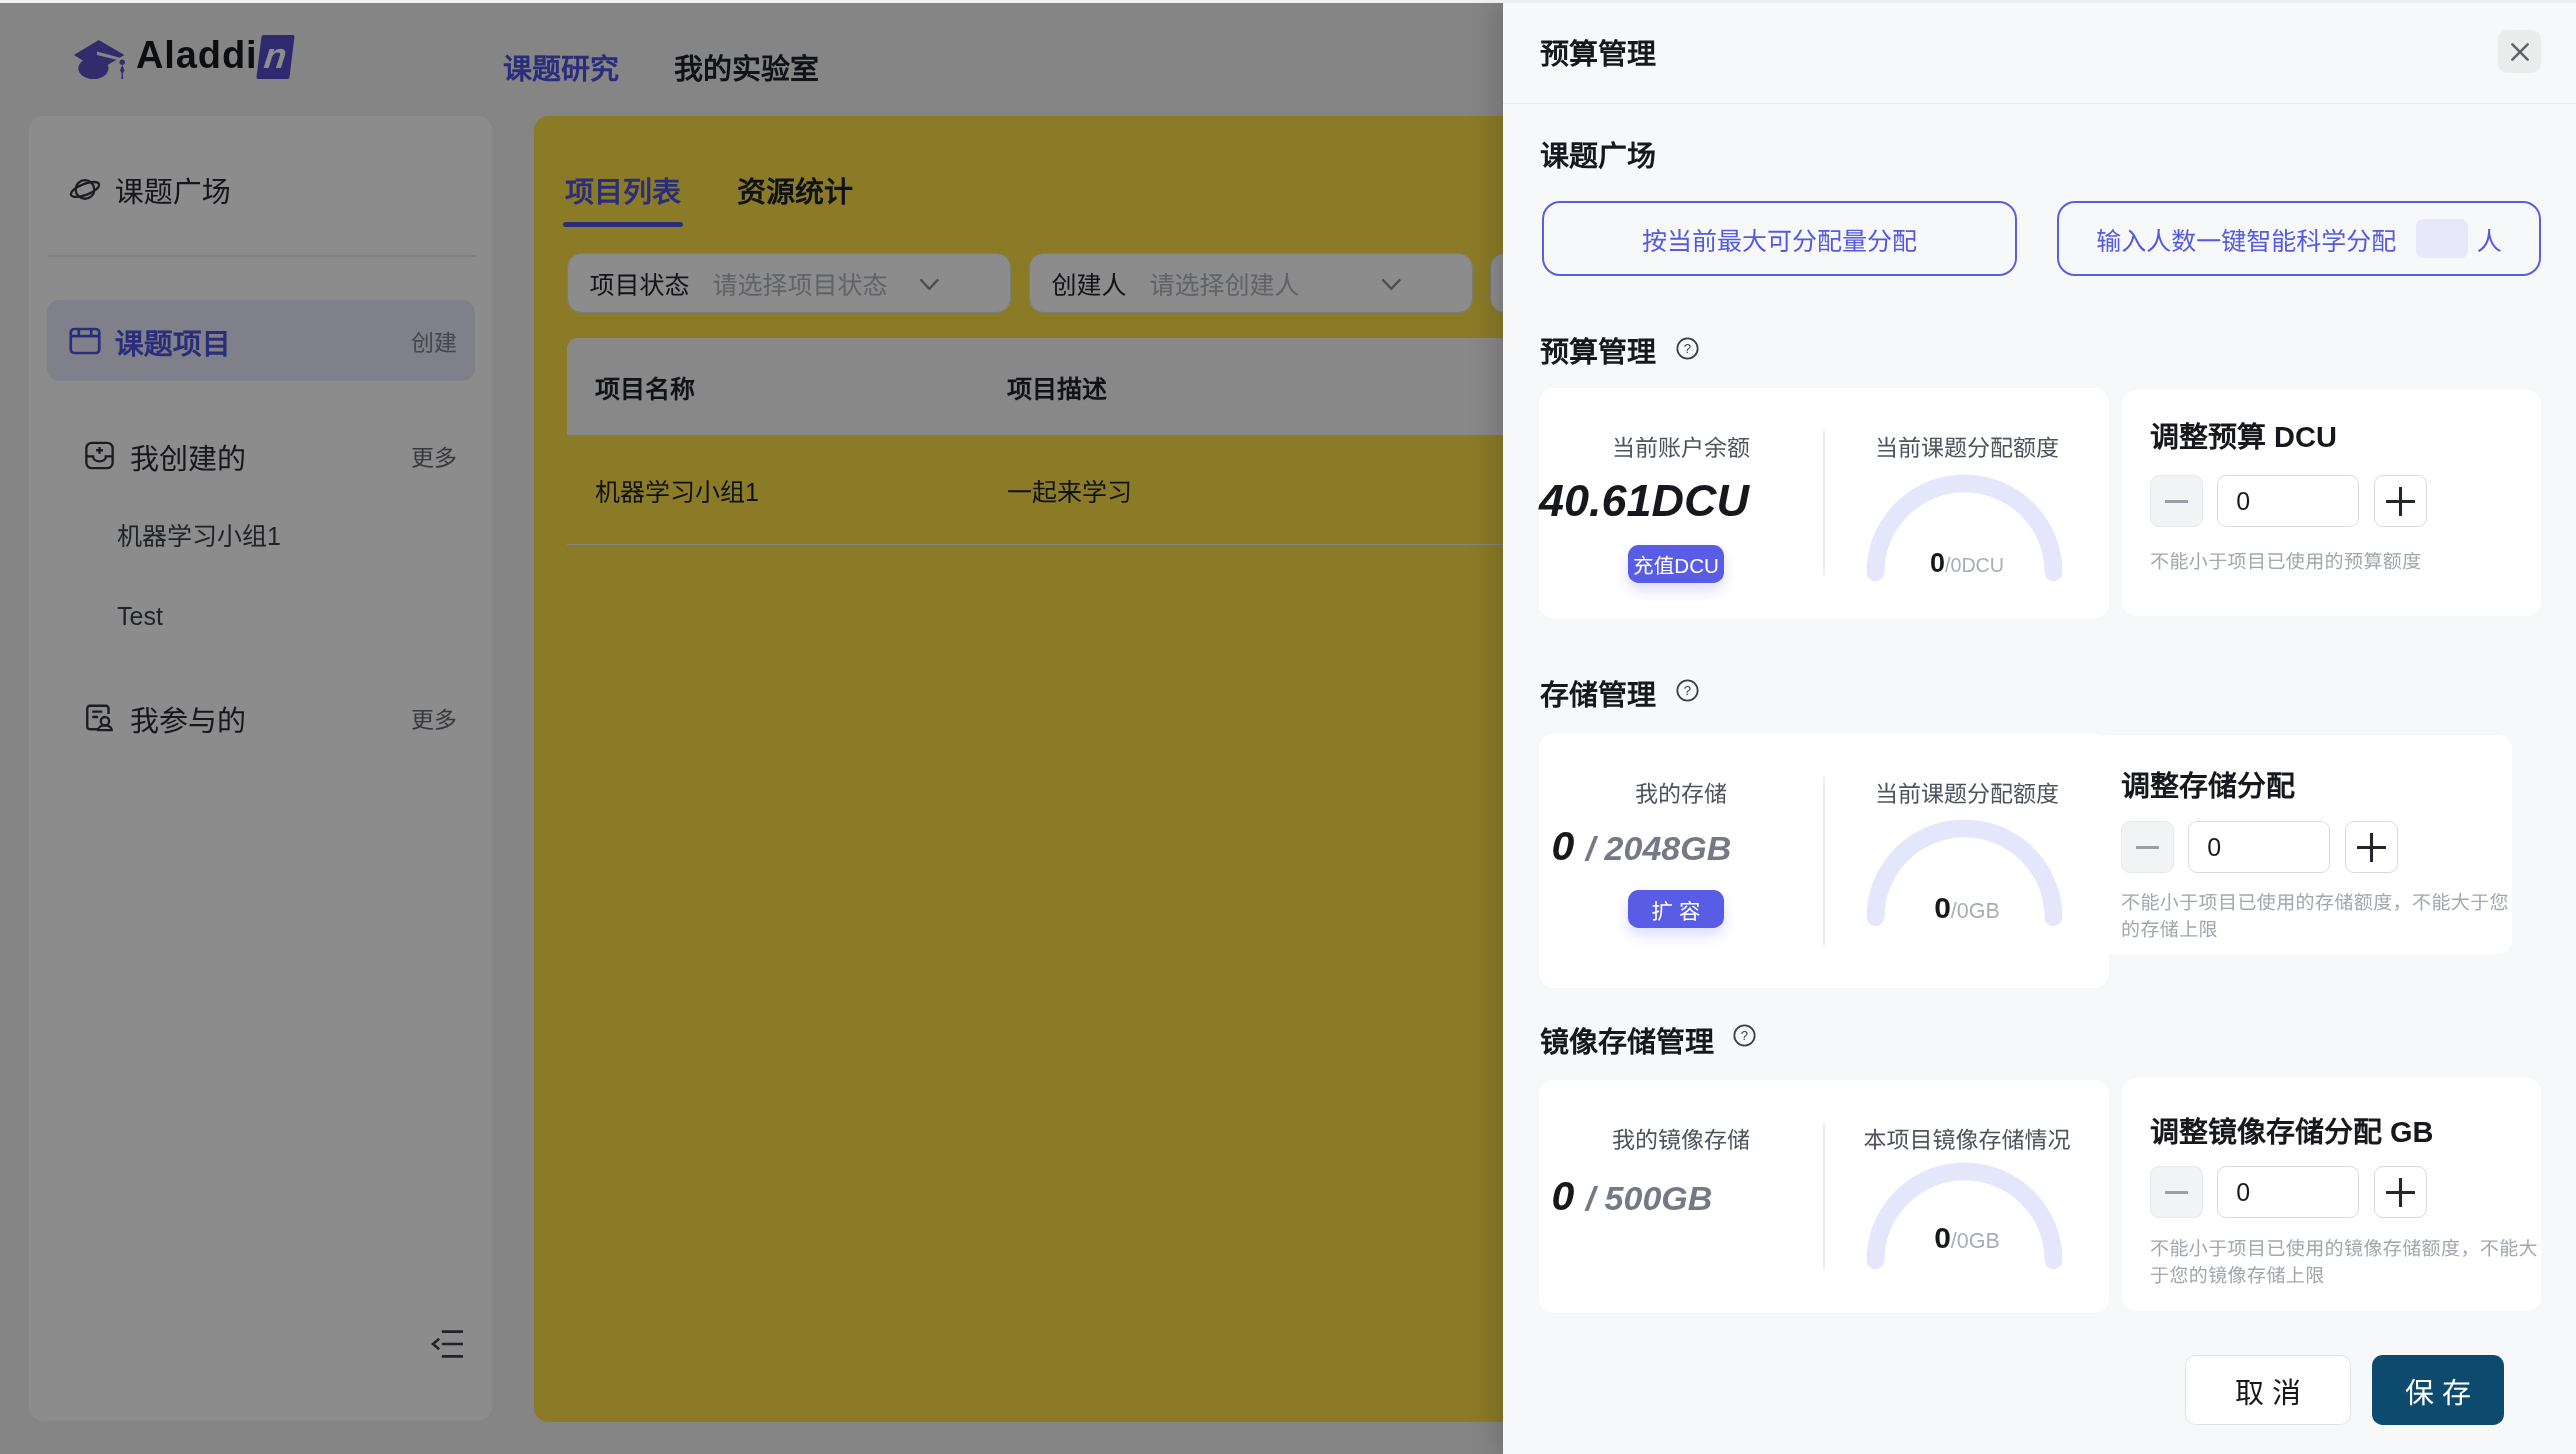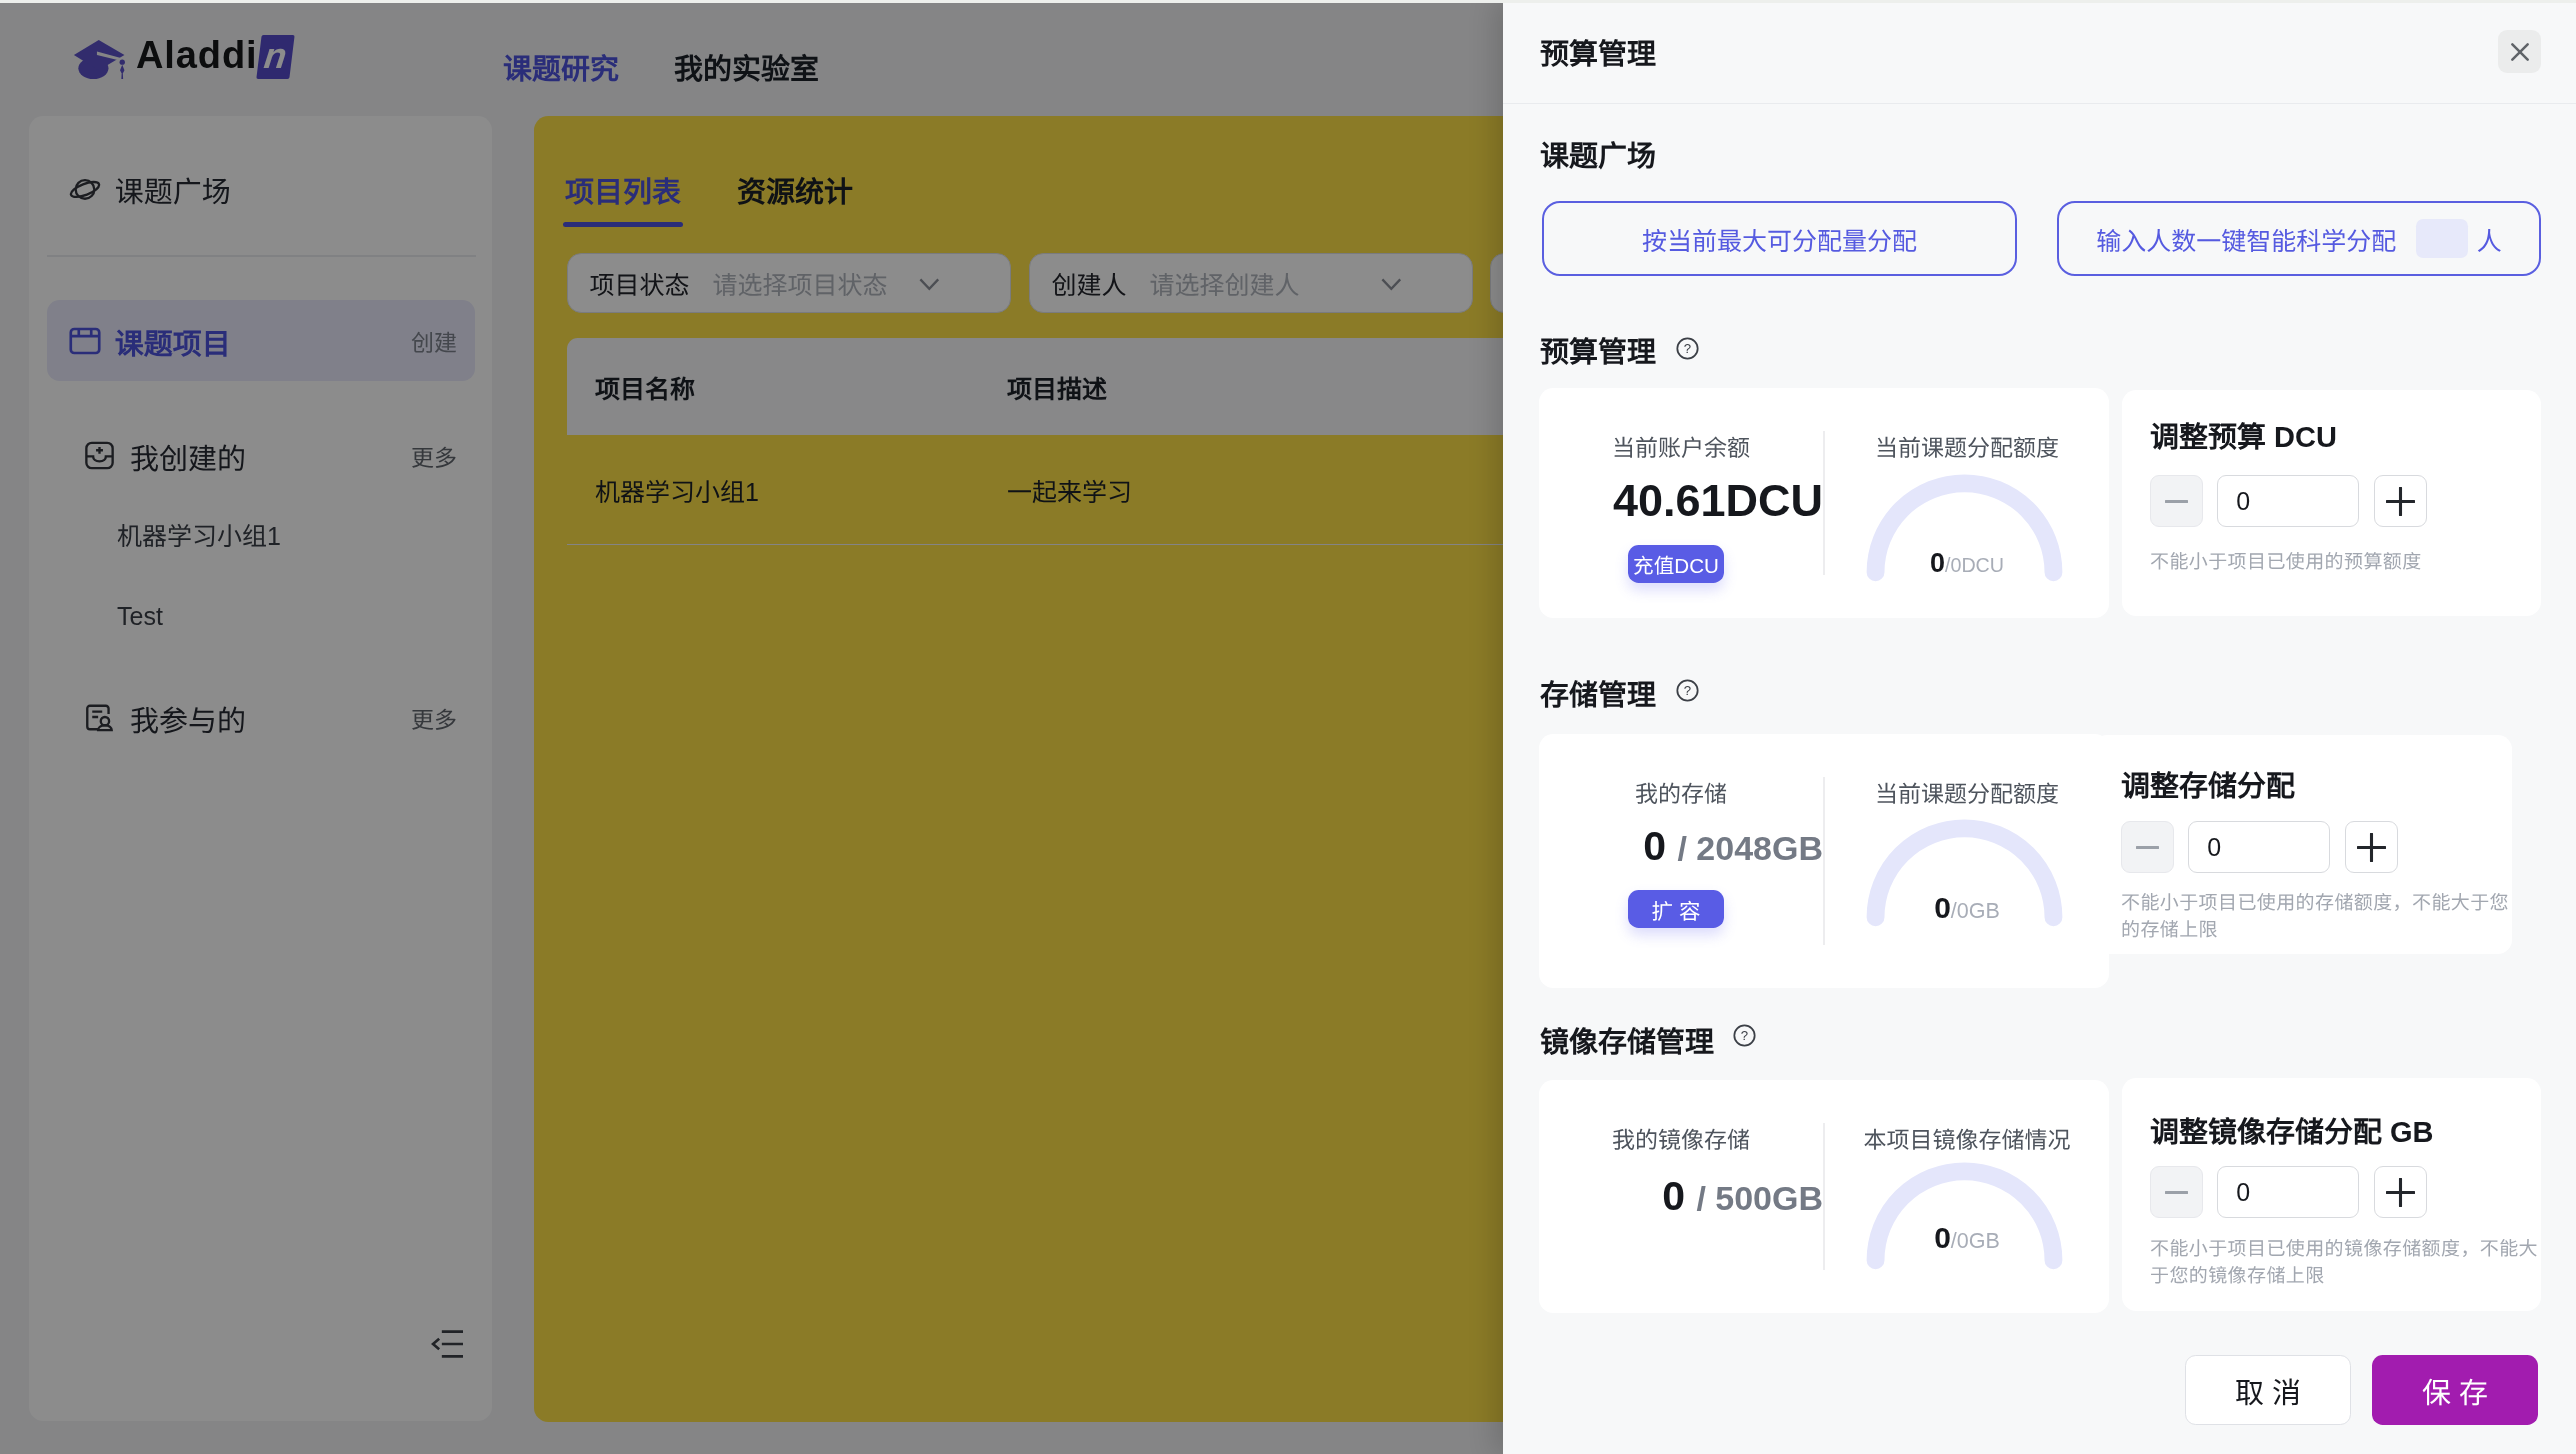--- a/index.html
+++ b/index.html
@@ -50,35 +50,35 @@
   .qmark { position:absolute; }
   .gauge { position:absolute; }
 
   .bigbtn { position:absolute; top:201px; height:75px; border:2.7px solid #5a5fe0; border-radius:18px; color:#555ae0; font-size:25px; display:flex; align-items:center; justify-content:center; background:transparent; }
   .num-in { display:inline-block; width:52px; height:39px; background:#e7e9fa; border-radius:7.2px; margin:0 9px 0 19.7px; }
 
   .card { position:absolute; background:#fff; border-radius:14.3px; }
   .card .vline { position:absolute; left:284px; top:43px; bottom:43px; width:1.8px; background:#ededef; }
   .stat-label { position:absolute; width:284px; text-align:center; font-size:23px; color:#4e545d; }
   .g-label { position:absolute; left:286px; right:0; text-align:center; font-size:23px; color:#4e545d; }
-  .big-num { position:absolute; width:284px; text-align:right; font-weight:700; color:#16181d; }
+  .big-num { position:absolute; width:284px; text-align:left; font-weight:700; color:#16181d;font-style:italic; }
   .big-num .slash { color:#747a85; font-size:34px; }
   .badge { position:absolute; border-radius:10.7px; background:#595ce5; color:#fff; display:flex; align-items:center; justify-content:center; box-shadow:0 7.2px 12.5px rgba(99,102,241,0.22); }
   .gtext { position:absolute; text-align:center; font-size:19.7px; color:#a8adb7; }
   .gtext b { font-size:27px; color:#16181d; }
 
   .adj-title { position:absolute; left:28px; font-size:29px; font-weight:700; color:#16181d; }
   .spin { position:absolute; left:28px; display:flex; }
   .spin .minus { width:53px; height:52px; background:#f2f3f5; border:1.8px solid #e7e8ec; border-radius:9px; display:flex; align-items:center; justify-content:center; color:#9ba0a8; font-size:39px; font-weight:300; }
   .spin .val { width:142px; height:52px; background:#fff; border:1.8px solid #d8dade; border-radius:9px; margin-left:14.3px; display:flex; align-items:center; padding-left:18px; font-size:25px; color:#16181d; }
   .spin .plus { width:53px; height:52px; background:#fff; border:1.8px solid #d8dade; border-radius:9px; margin-left:15px; display:flex; align-items:center; justify-content:center; color:#1d2025; font-size:39px; font-weight:300; }
   .hint { position:absolute; left:28px; width:398px; font-size:19px; line-height:27px; color:#a2a7b0; letter-spacing:0.4px; }
 
   .f-cancel { position:absolute; left:2185px; top:1355px; width:166px; height:70px; background:#fff; border:1.8px solid #dfe1e6; border-radius:10.7px; font-size:29px; color:#16181d; display:flex; align-items:center; justify-content:center; z-index:12; }
-  .f-save { position:absolute; left:2372px; top:1355px; width:166px; height:70px; background:#a21caf; border-radius:10.7px; font-size:29px; color:#fff; display:flex; align-items:center; justify-content:center; z-index:12; }
+  .f-save { position:absolute; left:2372px; top:1355px; width:132px; height:70px; background:#0c4a6e; border-radius:10.7px; font-size:29px; color:#fff; display:flex; align-items:center; justify-content:center; z-index:12; }
 </style>
 </head>
 <body>
   <div class="page">
 
     <svg class="logo" width="55" height="43" viewBox="0 0 62 48">
       <ellipse cx="23" cy="34" rx="17" ry="12" fill="#5b51c6"></ellipse>
       <polygon points="1,19 29,2 58,19 29,36" fill="#5b51c6"></polygon>
       <polygon points="27,15 56,23 56,26 27,19" fill="#f2f3f5"></polygon>
       <circle cx="55.5" cy="27" r="3" fill="#5b51c6"></circle>

